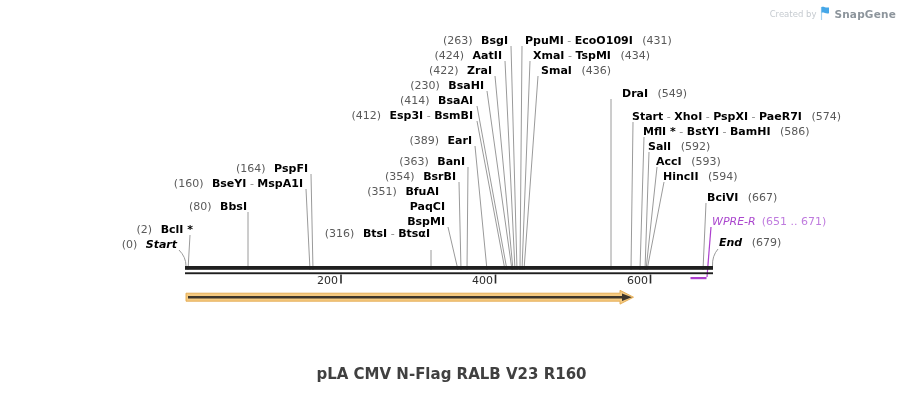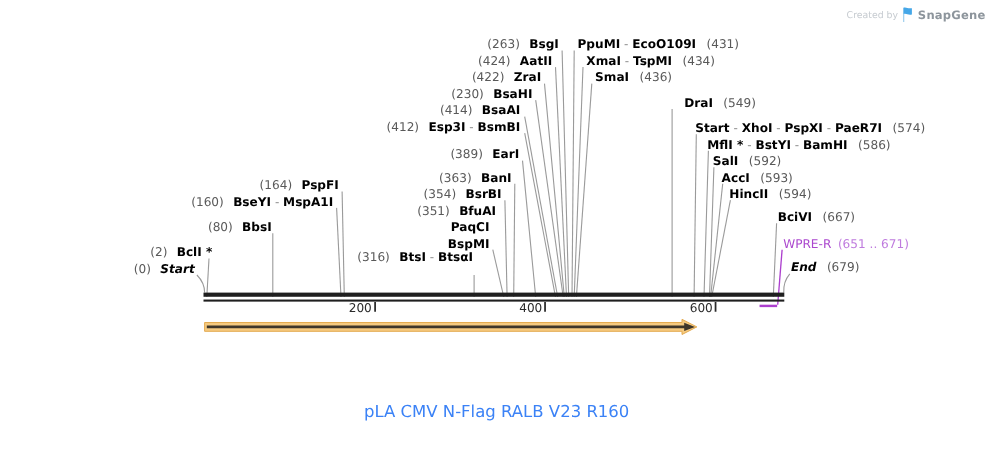--- a/index.html
+++ b/index.html
@@ -17,40 +17,40 @@
     line-height:12px;
     white-space:pre;
     color:#000;
   }
   .seg-num{color:#595959;font-weight:normal;}
   .lbl .seg-num:first-child{margin-right:5px;}
   .lbl .seg-num:last-child{margin-left:6px;}
   .seg-name{color:#000000;font-weight:bold;}
   .seg-dash{color:#8c8c8c;font-weight:normal;}
   .seg-terminus{color:#000000;font-weight:bold;font-style:italic;}
-  .seg-feature{color:#AB47CE;}
+  .seg-feature{color:#AB47CE;font-style:italic;}
   .seg-featnum{color:#BF7BDE;margin-left:6px;}
   
   .ruler-num{
     position:absolute;
     font-size:11px;line-height:12px;
     color:#2b2b2b;white-space:pre;
   }
   
   .attribution{
     position:absolute;top:6px;right:7px;
     display:flex;align-items:center;gap:4px;
   }
   .attribution .created-by{font-size:8.5px;color:#c6cbd0;}
   .attribution .brand{font-size:10.5px;color:#8d959c;font-weight:600;letter-spacing:.2px;}
   
   .title-block{
     position:absolute;left:0;width:903px;text-align:center;
   }
-  .map-title{font-size:15px;font-weight:normal;color:#3b82f6;line-height:17px;}
+  .map-title{font-size:15px;font-weight:bold;color:#404040;line-height:17px;}
   .map-length{font-size:11px;color:#1a1a1a;line-height:13px;margin-top:3px;}
   svg{position:absolute;left:0;top:0;}
 </style>
 </head>
 <body>
 
 <div class="canvas">
 
   <div class="attribution">
     <span class="created-by">Created by</span>
@@ -116,21 +116,21 @@
 
   <div class="lbl" style="top:35px;right:395px;"><span class="seg-num">(263) </span><span class="seg-name">BsgI</span></div>
   <div class="lbl" style="top:50px;right:401px;"><span class="seg-num">(424) </span><span class="seg-name">AatII</span></div>
   <div class="lbl" style="top:65px;right:411px;"><span class="seg-num">(422) </span><span class="seg-name">ZraI</span></div>
   <div class="lbl" style="top:80px;right:419px;"><span class="seg-num">(230) </span><span class="seg-name">BsaHI</span></div>
   <div class="lbl" style="top:95px;right:430px;"><span class="seg-num">(414) </span><span class="seg-name">BsaAI</span></div>
   <div class="lbl" style="top:110px;right:430px;"><span class="seg-num">(412) </span><span class="seg-name">Esp3I</span><span class="seg-dash"> - </span><span class="seg-name">BsmBI</span></div>
   <div class="lbl" style="top:135px;right:431px;"><span class="seg-num">(389) </span><span class="seg-name">EarI</span></div>
   <div class="lbl" style="top:156px;right:438px;"><span class="seg-num">(363) </span><span class="seg-name">BanI</span></div>
   <div class="lbl" style="top:171px;right:447px;"><span class="seg-num">(354) </span><span class="seg-name">BsrBI</span></div>
-  <div class="lbl" style="top:186px;right:452px;"><span class="seg-num">(351) </span><span class="seg-name">BfuAI</span></div>
+  <div class="lbl" style="top:186px;right:464px;"><span class="seg-num">(351) </span><span class="seg-name">BfuAI</span></div>
   <div class="lbl" style="top:201px;right:458px;"><span class="seg-name">PaqCI</span></div>
   <div class="lbl" style="top:216px;right:458px;"><span class="seg-name">BspMI</span></div>
   <div class="lbl" style="top:163px;right:595px;"><span class="seg-num">(164) </span><span class="seg-name">PspFI</span></div>
   <div class="lbl" style="top:178px;right:600px;"><span class="seg-num">(160) </span><span class="seg-name">BseYI</span><span class="seg-dash"> - </span><span class="seg-name">MspA1I</span></div>
   <div class="lbl" style="top:201px;right:656px;"><span class="seg-num">(80) </span><span class="seg-name">BbsI</span></div>
   <div class="lbl" style="top:224px;right:710px;"><span class="seg-num">(2) </span><span class="seg-name">BclI *</span></div>
   <div class="lbl" style="top:239px;right:726px;"><span class="seg-num">(0) </span><span class="seg-terminus">Start</span></div>
   <div class="lbl" style="top:228px;right:473px;"><span class="seg-num">(316) </span><span class="seg-name">BtsI</span><span class="seg-dash"> - </span><span class="seg-name">BtsαI</span></div>
 
   <div class="lbl" style="top:35px;left:525px;"><span class="seg-name">PpuMI</span><span class="seg-dash"> - </span><span class="seg-name">EcoO109I</span><span class="seg-num"> (431)</span></div>

